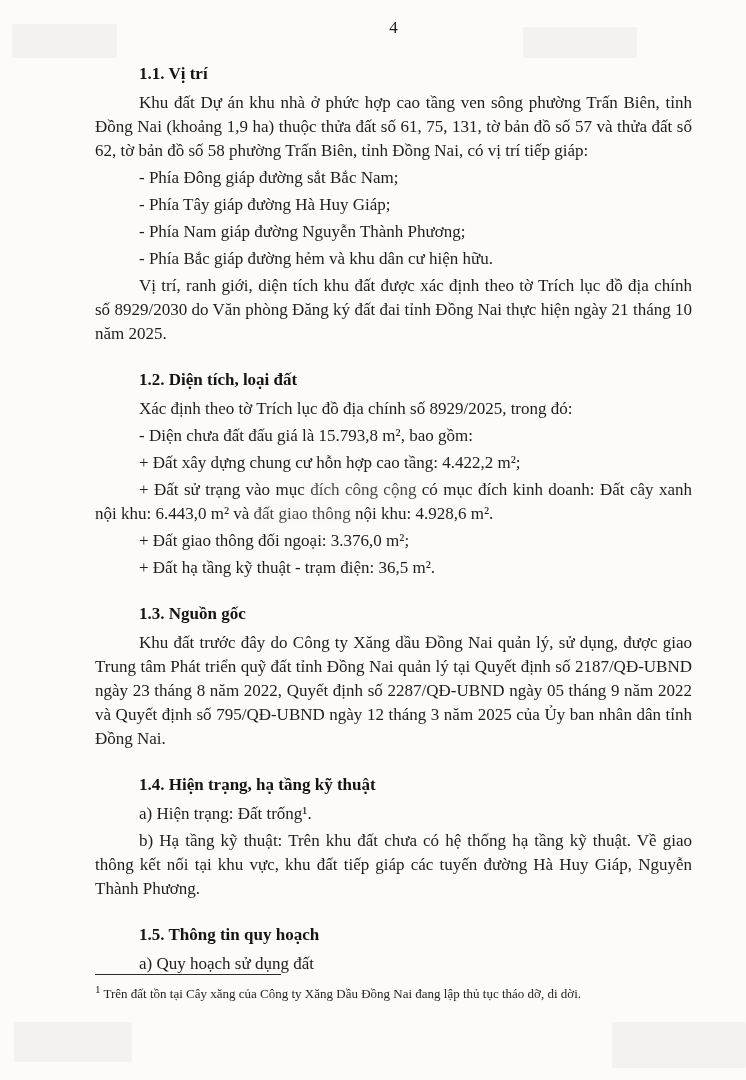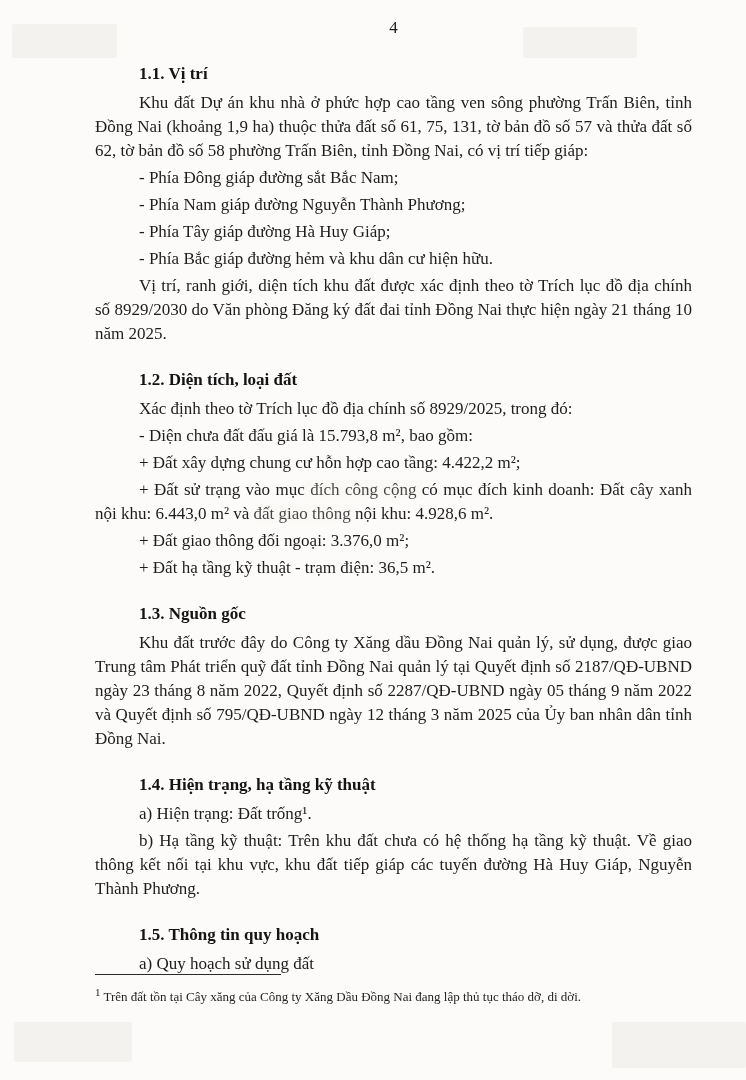--- a/index.html
+++ b/index.html
@@ -44,21 +44,21 @@
     filter: blur(0.7px);
     opacity: 0.82;
     background: #faf9f6;
   }
   .footnote {
     position: absolute;
     left: 95px;
     top: 974px;
     width: 560px;
     font-size: 13px;
-    line-height: 20px;
+    line-height: 15px;
     color: #242424;
   }
   .footnote-rule {
     width: 186px;
     border: none;
     border-top: 1.6px solid #2a2a2a;
     margin: 0 0 7px 0;
   }
   .smudge {
     position: absolute;
@@ -79,22 +79,22 @@
   <div class="smudge tl"></div>
   <div class="smudge tr"></div>
   <div class="smudge bl"></div>
   <div class="smudge br"></div>
 
   <div class="pageno">4</div>
 
   <h3 class="sec">1.1. Vị trí</h3>
   <p class="para">Khu đất Dự án khu nhà ở phức hợp cao tầng ven sông phường Trấn Biên, tỉnh Đồng Nai (khoảng 1,9 ha) thuộc thửa đất số 61, 75, 131, tờ bản đồ số 57 và thửa đất số 62, tờ bản đồ số 58 phường Trấn Biên, tỉnh Đồng Nai, có vị trí tiếp giáp:</p>
   <p class="line">- Phía Đông giáp đường sắt Bắc Nam;</p>
+  <p class="line">- Phía Tây giáp đường Hà Huy Giáp;</p>
   <p class="line">- Phía Nam giáp đường Nguyễn Thành Phương;</p>
-  <p class="line">- Phía Tây giáp đường Hà Huy Giáp;</p>
   <p class="line">- Phía Bắc giáp đường hẻm và khu dân cư hiện hữu.</p>
   <p class="para">Vị trí, ranh giới, diện tích khu đất được xác định theo tờ Trích lục đồ địa chính số 8929/2030 do Văn phòng Đăng ký đất đai tỉnh Đồng Nai thực hiện ngày 21 tháng 10 năm 2025.</p>
 
   <h3 class="sec">1.2. Diện tích, loại đất</h3>
   <p class="line">Xác định theo tờ Trích lục đồ địa chính số 8929/2025, trong đó:</p>
   <p class="line">- Diện chưa đất đấu giá là 15.793,8 m², bao gồm:</p>
   <p class="line">+ Đất xây dựng chung cư hỗn hợp cao tầng: 4.422,2 m²;</p>
   <p class="para"><span>+ Đất sử trạng vào mục</span><span class="wm-garbled"> đích công cộng </span><span>có mục đích kinh doanh: Đất cây xanh nội khu: 6.443,0 m² và </span><span class="wm-garbled">đất giao thông</span><span> nội khu: 4.928,6 m².</span></p>
   <p class="line">+ Đất giao thông đối ngoại: 3.376,0 m²;</p>
   <p class="line">+ Đất hạ tầng kỹ thuật - trạm điện: 36,5 m².</p>

